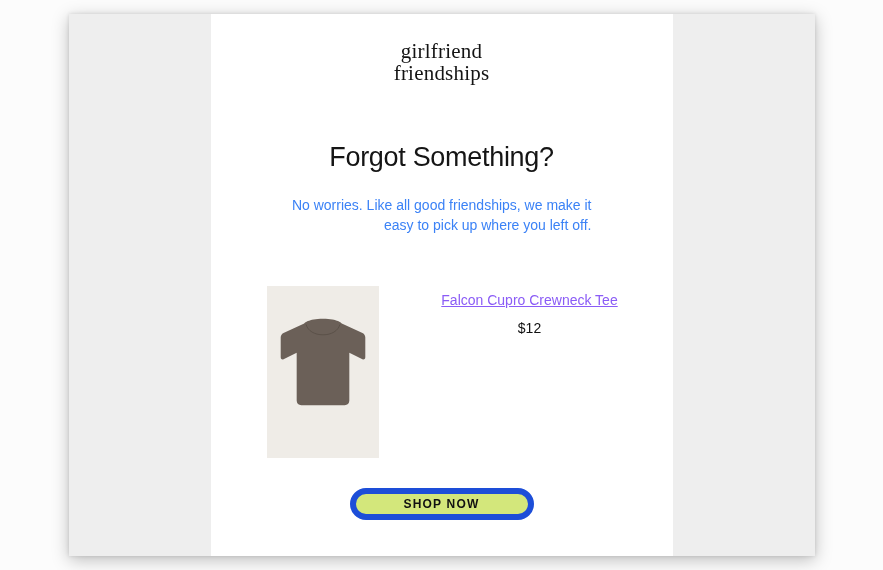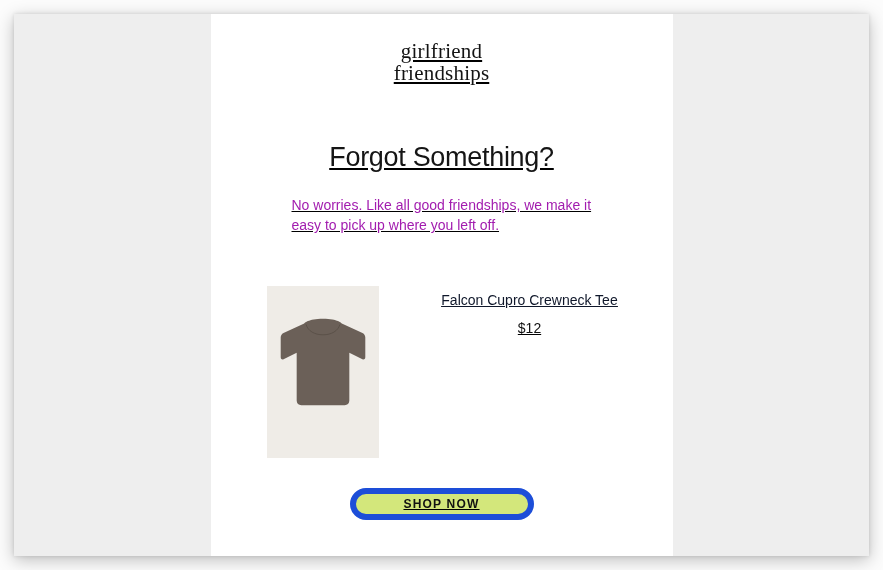--- a/index.html
+++ b/index.html
@@ -10,28 +10,27 @@
     body {
       width: 883px;
       height: 570px;
       background: #fcfcfc;
       font-family: -apple-system, BlinkMacSystemFont, "Segoe UI", Helvetica, Arial, sans-serif;
       display: flex;
       align-items: center;
       justify-content: center;
     }
     .outer-frame {
-      width: 855px;
+      width: 746px;
       height: 542px;
       background: #eeeeee;
       box-shadow: 0 4px 16px rgba(0,0,0,0.25), 0 0 4px rgba(0,0,0,0.12);
       display: flex;
       justify-content: center;
       overflow: hidden;
-      text-decoration: underline;
     }
     .email-body {
       width: 462px;
       background: #ffffff;
       display: flex;
       flex-direction: column;
       align-items: center;
       padding: 26px 24px 24px 24px;
     }
     .brand {
@@ -47,22 +46,22 @@
       font-size: 27px;
       font-weight: 400;
       letter-spacing: -0.3px;
       text-align: center;
       color: #151515;
       margin-bottom: 22px;
     }
     .subheading {
       font-size: 14px;
       line-height: 1.45;
-      text-align: left;
-      color: #a21caf;
+      text-align: right;
+      color: #3b82f6;
       max-width: 300px;
       margin-bottom: 50px;
     }
     .product-row {
       width: 100%;
       display: flex;
       align-items: flex-start;
       gap: 32px;
       padding-left: 32px;
       margin-bottom: 30px;
@@ -83,21 +82,21 @@
     }
     .product-details {
       flex: 1;
       display: flex;
       flex-direction: column;
       align-items: center;
       padding-top: 6px;
     }
     .product-name {
       font-size: 14px;
-      color: #0f172a;
+      color: #8b5cf6;
       text-decoration: underline;
       margin-bottom: 12px;
     }
     .product-price {
       font-size: 14px;
       color: #111;
     }
     .cta-button {
       width: 184px;
       height: 32px;

